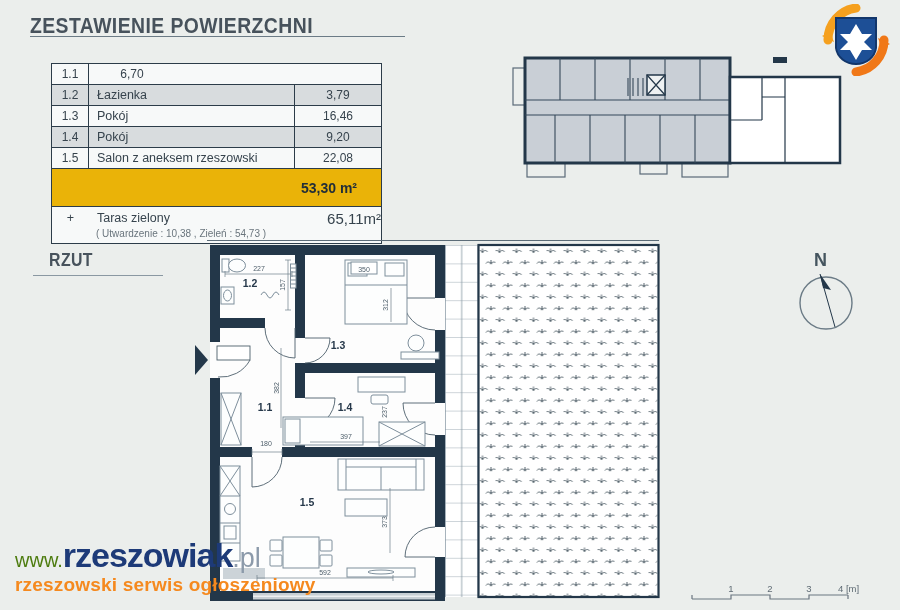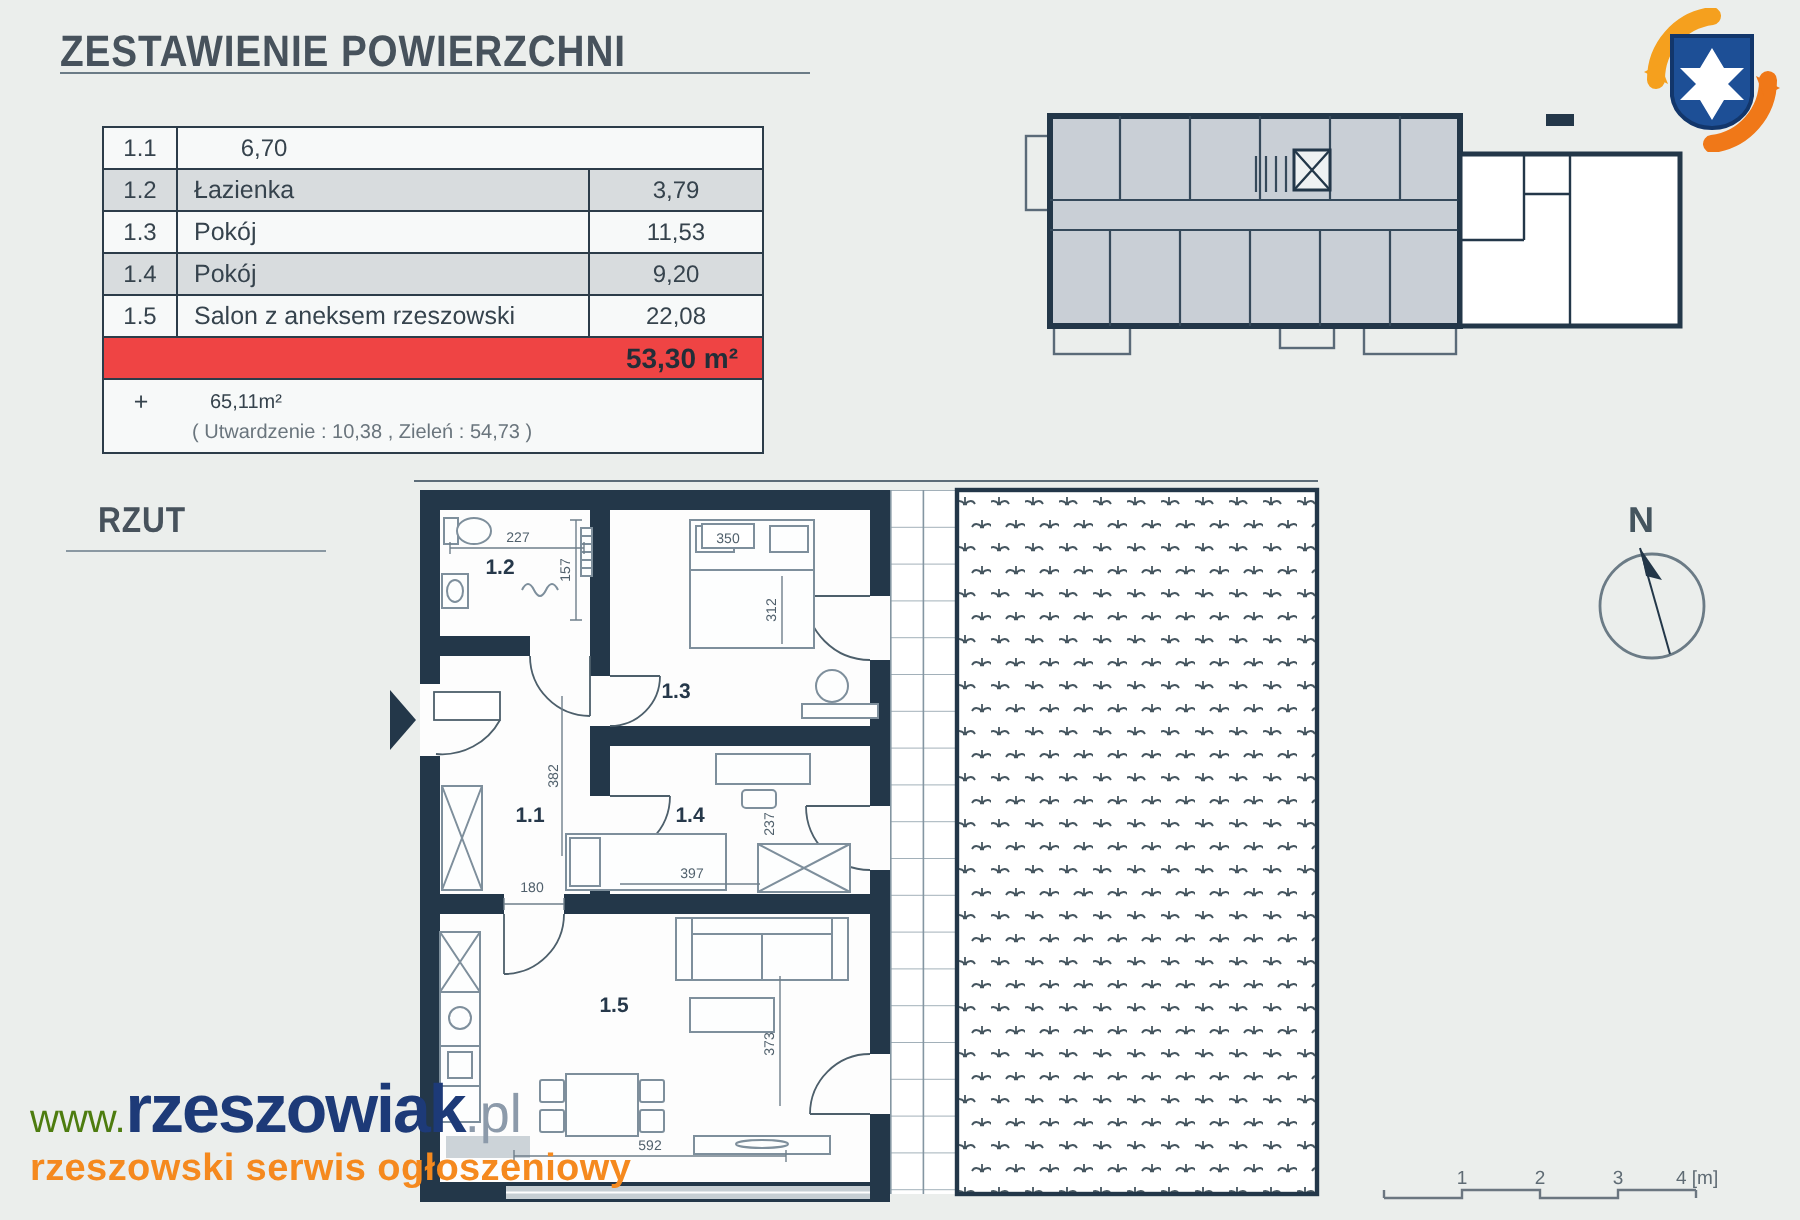--- a/index.html
+++ b/index.html
@@ -12,28 +12,28 @@
   #title-line{position:absolute;left:30px;top:36px;width:375px;height:0;border-top:1.5px solid #6b7b86;}
   #rzut{position:absolute;left:49px;top:250px;font-size:18px;font-weight:bold;color:#47525c;letter-spacing:.5px;}
   #rzut-line{position:absolute;left:33px;top:275px;width:130px;height:0;border-top:1.5px solid #8a98a2;}
   
   #areas{position:absolute;left:51px;top:63px;width:331px;border:1.5px solid #2c3c49;background:#f7f9f9;}
   .trow{display:flex;align-items:center;height:21px;border-bottom:1px solid #2c3c49;font-size:12px;}
   .trow.alt{background:#d8dcde;}
   .c-no{width:37px;text-align:center;border-right:1px solid #2c3c49;align-self:stretch;line-height:21px;}
   .c-name{flex:1;padding-left:8px;font-size:12.5px;border-right:1px solid #2c3c49;align-self:stretch;line-height:21px;}
   .c-val{width:86px;text-align:center;}
-  .total-row{display:flex;align-items:center;justify-content:flex-end;height:21px;
-             background:#ef4444;border-bottom:1px solid #2c3c49;padding-right:12px;
+  .total-row{display:flex;align-items:center;justify-content:flex-end;height:38px;
+             background:#eab308;border-bottom:1px solid #2c3c49;padding-right:24px;
              font-size:14px;font-weight:bold;color:#222e38;}
   .extra{padding:3px 0 4px 0;}
   .extra-line{display:flex;align-items:center;font-size:12.5px;height:16px;}
   .x-sign{width:37px;text-align:center;}
   .x-name{flex:1;padding-left:8px;}
-  .x-val{width:86px;text-align:left;padding-left:16px;font-size:10px;}
+  .x-val{width:86px;text-align:right;padding-left:16px;font-size:15px;}
   .x-note{font-size:10px;color:#6a757d;margin-left:44px;margin-top:2px;}
   
   .lay{position:absolute;}
   svg text{font-family:"Liberation Sans",sans-serif;}
   .dim{font-size:7px;fill:#50606c;}
   .rlabel{font-size:10.5px;font-weight:bold;fill:#26384a;}
   .scale-label{font-size:9.5px;fill:#5f6b74;}
   .n-letter{font-size:18px;font-weight:bold;fill:#45555f;}
   
   #brand{position:absolute;left:15px;top:538px;z-index:5;line-height:1;}
@@ -59,38 +59,39 @@
       <span class="c-val">6,70</span>
     </div>
     <div class="trow alt">
       <span class="c-no">1.2</span>
       <span class="c-name">Łazienka</span>
       <span class="c-val">3,79</span>
     </div>
     <div class="trow">
       <span class="c-no">1.3</span>
       <span class="c-name">Pokój</span>
-      <span class="c-val">11,53</span>
+      <span class="c-val">16,46</span>
     </div>
     <div class="trow alt">
       <span class="c-no">1.4</span>
       <span class="c-name">Pokój</span>
       <span class="c-val">9,20</span>
     </div>
     <div class="trow">
       <span class="c-no">1.5</span>
       <span class="c-name">Salon z aneksem rzeszowski</span>
       <span class="c-val">22,08</span>
     </div>
     <div class="total-row">
       <span>53,30 m²</span>
     </div>
     <div class="extra">
       <div class="extra-line">
         <span class="x-sign">+</span>
+        <span class="x-name">Taras zielony</span>
         <span class="x-val">65,11m²</span>
       </div>
       <div class="x-note">( Utwardzenie : 10,38 ,  Zieleń : 54,73 )</div>
     </div>
   </div>
 
   <div id="rzut">
     <span class="condensed">RZUT</span>
   </div>
   <div id="rzut-line"></div>

